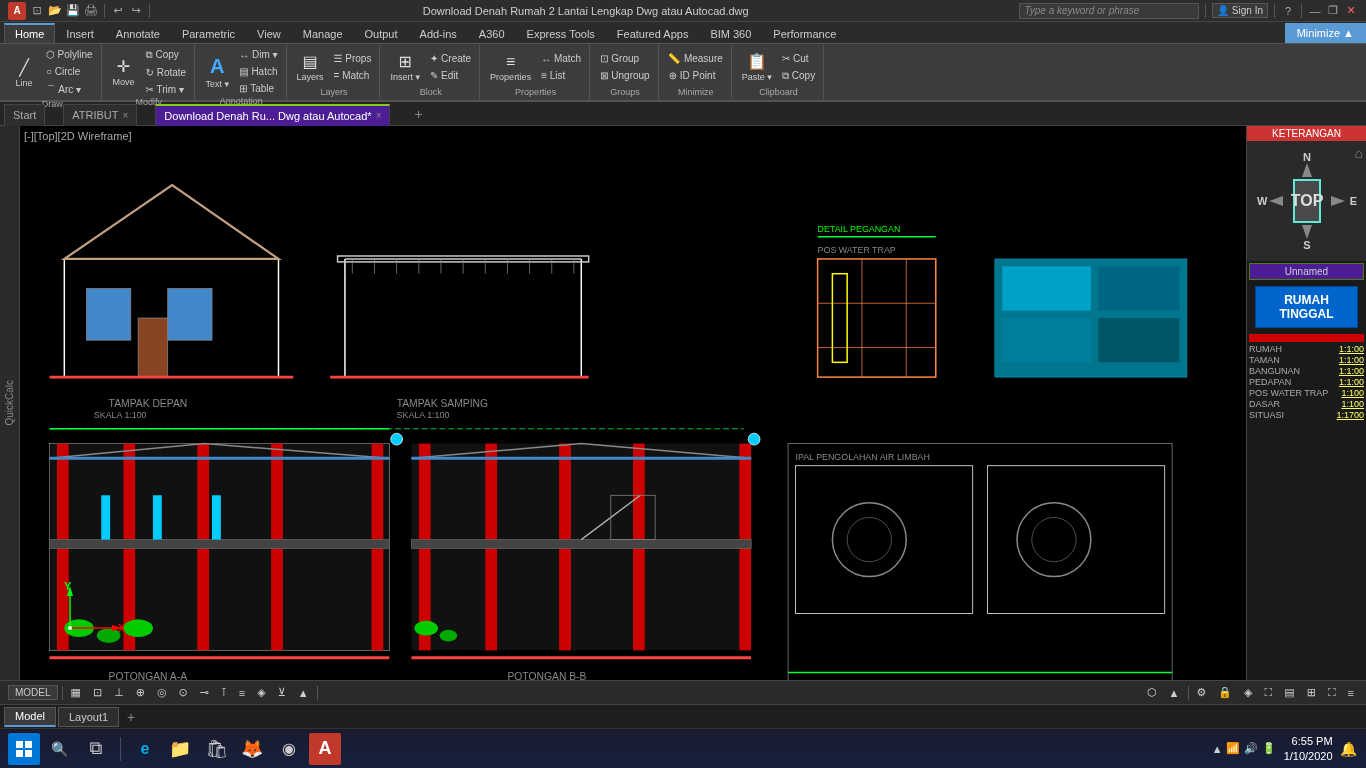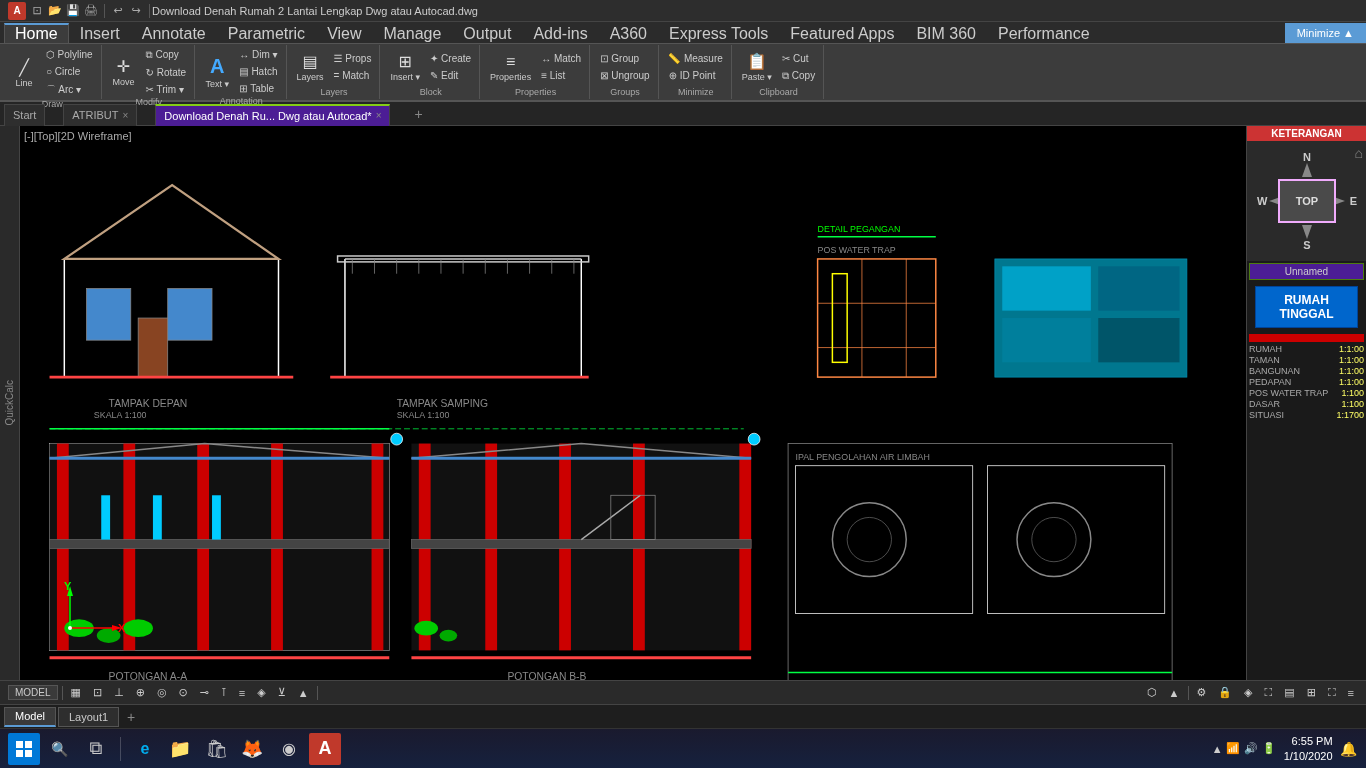--- a/index.html
+++ b/index.html
@@ -9,41 +9,41 @@
     #titlebar {
       height: 22px;
       background: #2d2d2d;
       display: flex;
       align-items: center;
       justify-content: space-between;
       padding: 0 8px;
       border-bottom: 1px solid #444;
     }
     #titlebar-left { display: flex; align-items: center; gap: 4px; }
-    #titlebar-center { flex: 1; text-align: left; font-size: 11px; color: #ccc; }
+    #titlebar-center { flex: 1; text-align: center; font-size: 11px; color: #ccc; }
     #titlebar-right { display: flex; align-items: center; gap: 4px; }
     .title-icon { width: 18px; height: 18px; background: #c0392b; border-radius: 2px; display: flex; align-items: center; justify-content: center; color: white; font-size: 10px; font-weight: bold; }
     .search-bar { width: 180px; height: 16px; background: #3a3a3a; border: 1px solid #555; color: #aaa; font-size: 10px; padding: 0 4px; display: flex; align-items: center; }
     .search-bar span { color: #888; font-size: 10px; font-style: italic; }
     .tb-btn { width: 14px; height: 14px; display: flex; align-items: center; justify-content: center; cursor: pointer; color: #aaa; font-size: 11px; }
     .tb-sep { width: 1px; height: 14px; background: #555; margin: 0 2px; }
     .sign-in-btn { font-size: 10px; color: #ccc; display: flex; align-items: center; gap: 2px; cursor: pointer; padding: 1px 4px; border: 1px solid #555; background: #3a3a3a; }
 
     
     #ribbon-tabs {
       height: 22px;
       background: #2b2b2b;
       display: flex;
       align-items: flex-end;
       padding-left: 4px;
       border-bottom: 1px solid #555;
     }
     .ribbon-tab {
       padding: 3px 10px;
-      font-size: 16px;
+      font-size: 11px;
       cursor: pointer;
       color: #ccc;
       background: #2b2b2b;
       border-top: 1px solid transparent;
       border-left: 1px solid transparent;
       border-right: 1px solid transparent;
       height: 20px;
       display: flex;
       align-items: center;
     }
@@ -103,39 +103,39 @@
     
     
     #quickcalc { width: 20px; background: #2a2a2a; display: flex; align-items: center; justify-content: center; border-right: 1px solid #444; }
     #quickcalc span { writing-mode: vertical-rl; transform: rotate(180deg); font-size: 10px; color: #888; cursor: pointer; }
 
     
     #canvas { flex: 1; background: #000; position: relative; overflow: hidden; text-align: center; }
 
     
     #right-panel { width: 120px; background: #1a1a1a; border-left: 1px solid #444; display: flex; flex-direction: column; }
-    #keterangan-header { background: #cc3333; color: white; text-align: center; font-size: 10px; padding: 2px; font-weight: bold; }
+    #keterangan-header { background: #cc3333; color: white; text-align: center; font-size: 10px; padding: 2px; font-weight: normal; }
     #nav-cube { width: 120px; height: 120px; background: #2a2a2a; display: flex; align-items: center; justify-content: center; position: relative; flex-shrink: 0; }
     #compass { position: relative; width: 100px; height: 100px; }
     .compass-dir { position: absolute; font-size: 11px; font-weight: bold; color: #ccc; }
     .compass-n { top: 0; left: 50%; transform: translateX(-50%); }
     .compass-s { bottom: 0; left: 50%; transform: translateX(-50%); }
     .compass-w { left: 0; top: 50%; transform: translateY(-50%); }
     .compass-e { right: 0; top: 50%; transform: translateY(-50%); }
-    .compass-center { width: 58px; height: 44px; background: #4a4a4a; border: 2px solid #f0abfc; display: flex; align-items: center; justify-content: center; position: absolute; top: 50%; left: 50%; transform: translate(-50%,-50%); font-size: 11px; color: #ddd; font-weight: bold; cursor: pointer; }
+    .compass-center { width: 28px; height: 44px; background: #4a4a4a; border: 2px solid #5eead4; display: flex; align-items: center; justify-content: center; position: absolute; top: 50%; left: 50%; transform: translate(-50%,-50%); font-size: 16px; color: #ddd; font-weight: bold; cursor: pointer; }
     .compass-arrow-n { position: absolute; top: 12px; left: 50%; transform: translateX(-50%); width: 0; height: 0; border-left: 5px solid transparent; border-right: 5px solid transparent; border-bottom: 14px solid #888; }
     .compass-arrow-s { position: absolute; bottom: 12px; left: 50%; transform: translateX(-50%); width: 0; height: 0; border-left: 5px solid transparent; border-right: 5px solid transparent; border-top: 14px solid #888; }
     .compass-arrow-w { position: absolute; left: 12px; top: 50%; transform: translateY(-50%); width: 0; height: 0; border-top: 5px solid transparent; border-bottom: 5px solid transparent; border-right: 14px solid #888; }
     .compass-arrow-e { position: absolute; right: 12px; top: 50%; transform: translateY(-50%); width: 0; height: 0; border-top: 5px solid transparent; border-bottom: 5px solid transparent; border-left: 14px solid #888; }
     #home-btn { position: absolute; top: 4px; right: 4px; color: #888; cursor: pointer; font-size: 14px; }
     #unnamed-btn { background: #4c1d95; border: 1px solid #4d7c0f; color: #ccc; font-size: 10px; padding: 2px 8px; text-align: center; cursor: pointer; margin: 2px; }
     #right-data { flex: 1; background: #1a1a1a; overflow: hidden; font-size: 9px; color: #ccc; padding: 2px; }
     .right-data-row { display: flex; justify-content: space-between; margin-bottom: 1px; font-size: 9px; }
     .right-data-label { color: #aaa; }
-    .right-data-val { color: #ff6; }
+    .right-data-val { color: #ff6; text-decoration: underline; }
     #right-logo { background: #0066cc; color: white; text-align: center; font-size: 12px; font-weight: bold; padding: 6px 2px; margin: 4px 8px; cursor: pointer; border: 1px solid #004499; }
 
     
     #statusbar {
       height: 24px;
       background: #2a2a2a;
       border-top: 1px solid #444;
       display: flex;
       align-items: center;
       padding: 0 8px;
@@ -241,20 +241,36 @@
     <div class="tb-btn">⊡</div>
     <div class="tb-btn">📂</div>
     <div class="tb-btn">💾</div>
     <div class="tb-btn">🖨</div>
     <div class="tb-sep"></div>
     <div class="tb-btn">↩</div>
     <div class="tb-btn">↪</div>
     <div class="tb-sep"></div>
   </div>
   <div id="titlebar-center">Download Denah Rumah 2 Lantai Lengkap Dwg atau Autocad.dwg</div>
+  <div id="titlebar-right">
+    <div class="search-bar">
+      <span>Type a keyword or phrase</span>
+    </div>
+    <div class="tb-sep"></div>
+    <div class="sign-in-btn">
+      <span>👤</span>
+      <span>Sign In</span>
+    </div>
+    <div class="tb-sep"></div>
+    <div class="tb-btn">?</div>
+    <div class="tb-sep"></div>
+    <div class="tb-btn">—</div>
+    <div class="tb-btn">❐</div>
+    <div class="tb-btn" style="color:#ff6666;">✕</div>
+  </div>
 </div>
 
 <div id="ribbon-tabs">
   <div id="ribbon-tabs-list" style="display:flex;align-items:flex-end;">
   <div class="ribbon-tab active">Home</div>
       <div class="ribbon-tab">Insert</div>
       <div class="ribbon-tab">Annotate</div>
       <div class="ribbon-tab">Parametric</div>
       <div class="ribbon-tab">View</div>
       <div class="ribbon-tab">Manage</div>

